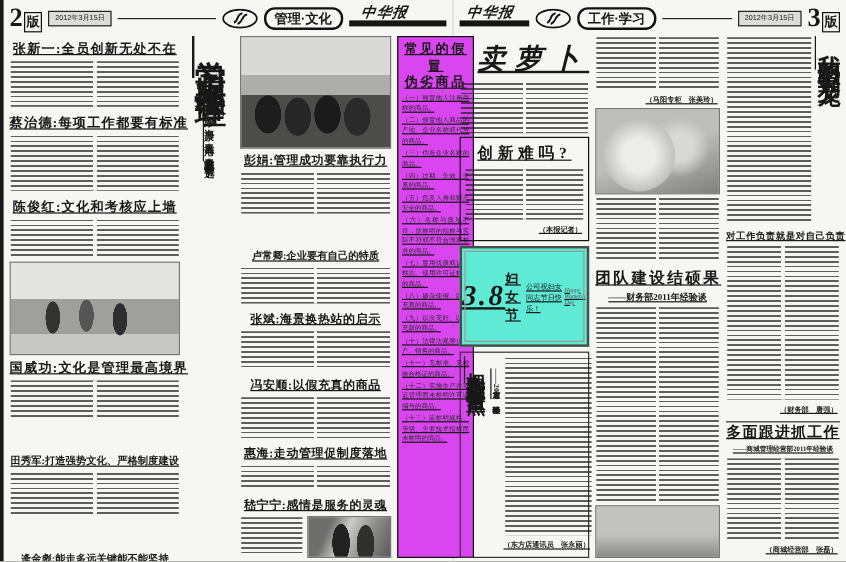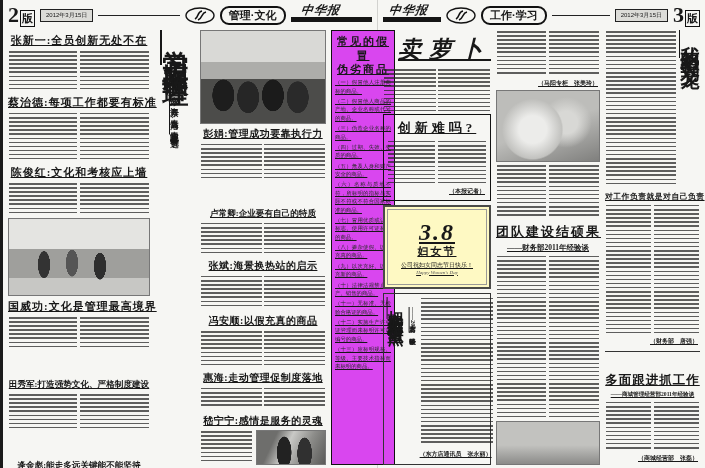--- a/index.html
+++ b/index.html
@@ -77,21 +77,21 @@
   
   .sbox{border:1px solid #111;padding:4px 3px;width:56px;flex:none;background:#d946ef;overflow:hidden;}
   .sbox .t{font-size:11px;font-weight:bold;text-align:center;line-height:1.25;letter-spacing:2px;}
   .sb-item{font-size:5.4px;line-height:1.55;margin-top:2px;text-align:justify;color:#2a2a2a;}
 
   
   .brush{font-size:23px;font-weight:bold;font-style:italic;text-align:right;letter-spacing:8px;flex:none;margin:4px 0 3px;}
   .inbox{border:1px solid #111;padding:3px 3px 2px;flex:none;display:flex;flex-direction:column;margin-bottom:4px;}
   .inbox .t{font-size:13px;font-weight:bold;text-align:center;letter-spacing:4px;margin:1px 0 3px;}
   .ad{border:2px solid #4a4a48;outline:1px solid #9a9a97;outline-offset:-5px;height:80px;flex:none;
-      display:flex;flex-direction:column;align-items:center;justify-content:center;background:#fef9c3;margin-bottom:4px;}
+      display:flex;flex-direction:row;align-items:center;justify-content:center;background:#5eead4;margin-bottom:4px;}
   .ad .num{font-size:24px;font-weight:bold;font-style:italic;line-height:1;letter-spacing:2px;}
   .ad .wt{font-size:11px;font-weight:bold;letter-spacing:2px;}
   .ad .greet{font-size:6px;margin-top:2px;}
   .ad .eng{font-size:5px;font-style:italic;color:#555;}
   .vblock{flex:1;display:flex;gap:3px;border:1px solid #333;padding:3px;min-height:0;}
   .vhead{writing-mode:vertical-rl;font-weight:bold;font-size:16px;letter-spacing:2px;line-height:1.1;flex:none;}
   .vhead2{writing-mode:vertical-rl;font-weight:bold;font-size:19px;letter-spacing:4px;line-height:1.05;flex:none;}
   .vsub2{writing-mode:vertical-rl;font-size:6.5px;font-weight:bold;flex:none;margin-top:10px;}
   .leader-row{display:flex;gap:3px;height:158px;flex:none;}
   .vwrap{display:flex;flex-direction:column;}
@@ -237,20 +237,20 @@
       </div>
 
       <div class="col grow">
         <div class="leader-row">
           <div class="tx one grow"></div>
           <div class="vhead2">我的组长刘文龙</div>
         </div>
         <div class="hl" style="font-size:7.8px;letter-spacing:0.5px;">对工作负责就是对自己负责</div>
         <div class="tx" style="height:128px;"></div>
         <div class="by">（财务部　唐强）</div>
-        <div class="hl" style="font-size:12.5px;letter-spacing:1px;border-top:1px solid #333;padding-top:20px;">多面跟进抓工作</div>
+        <div class="hl" style="font-size:12.5px;letter-spacing:1px;border-top:1px solid #333;padding-top:0;">多面跟进抓工作</div>
         <div class="subhl" style="font-size:5.6px;">——商城管理经营部2011年经验谈</div>
         <div class="tx grow"></div>
         <div class="by">（商城经营部　张磊）</div>
       </div>
     </div>
   </div>
 </div>
 
 </body></html>

